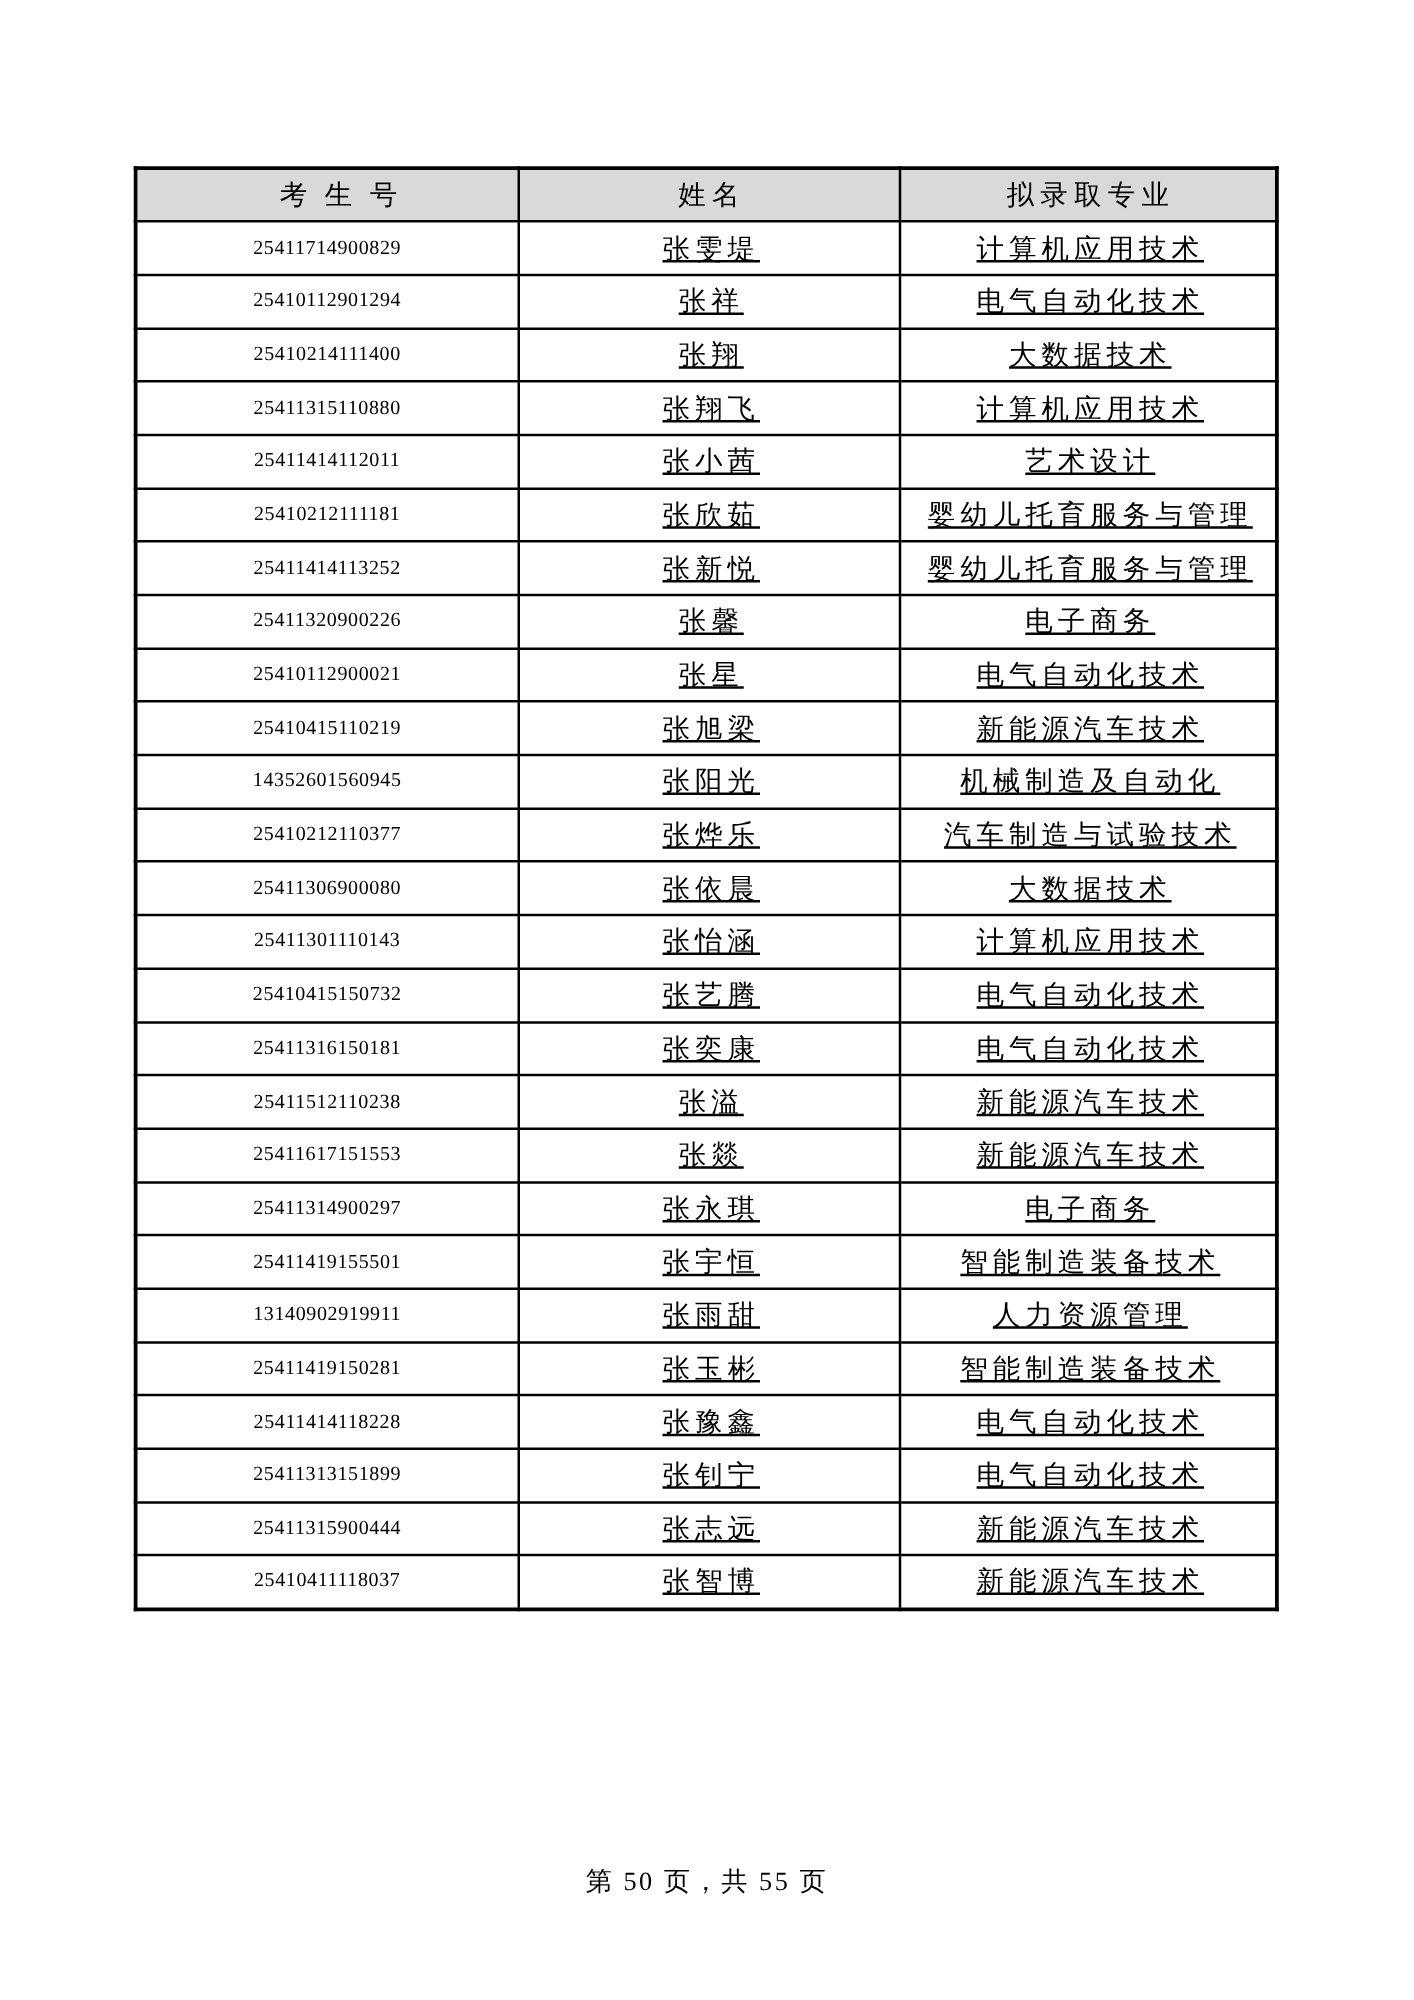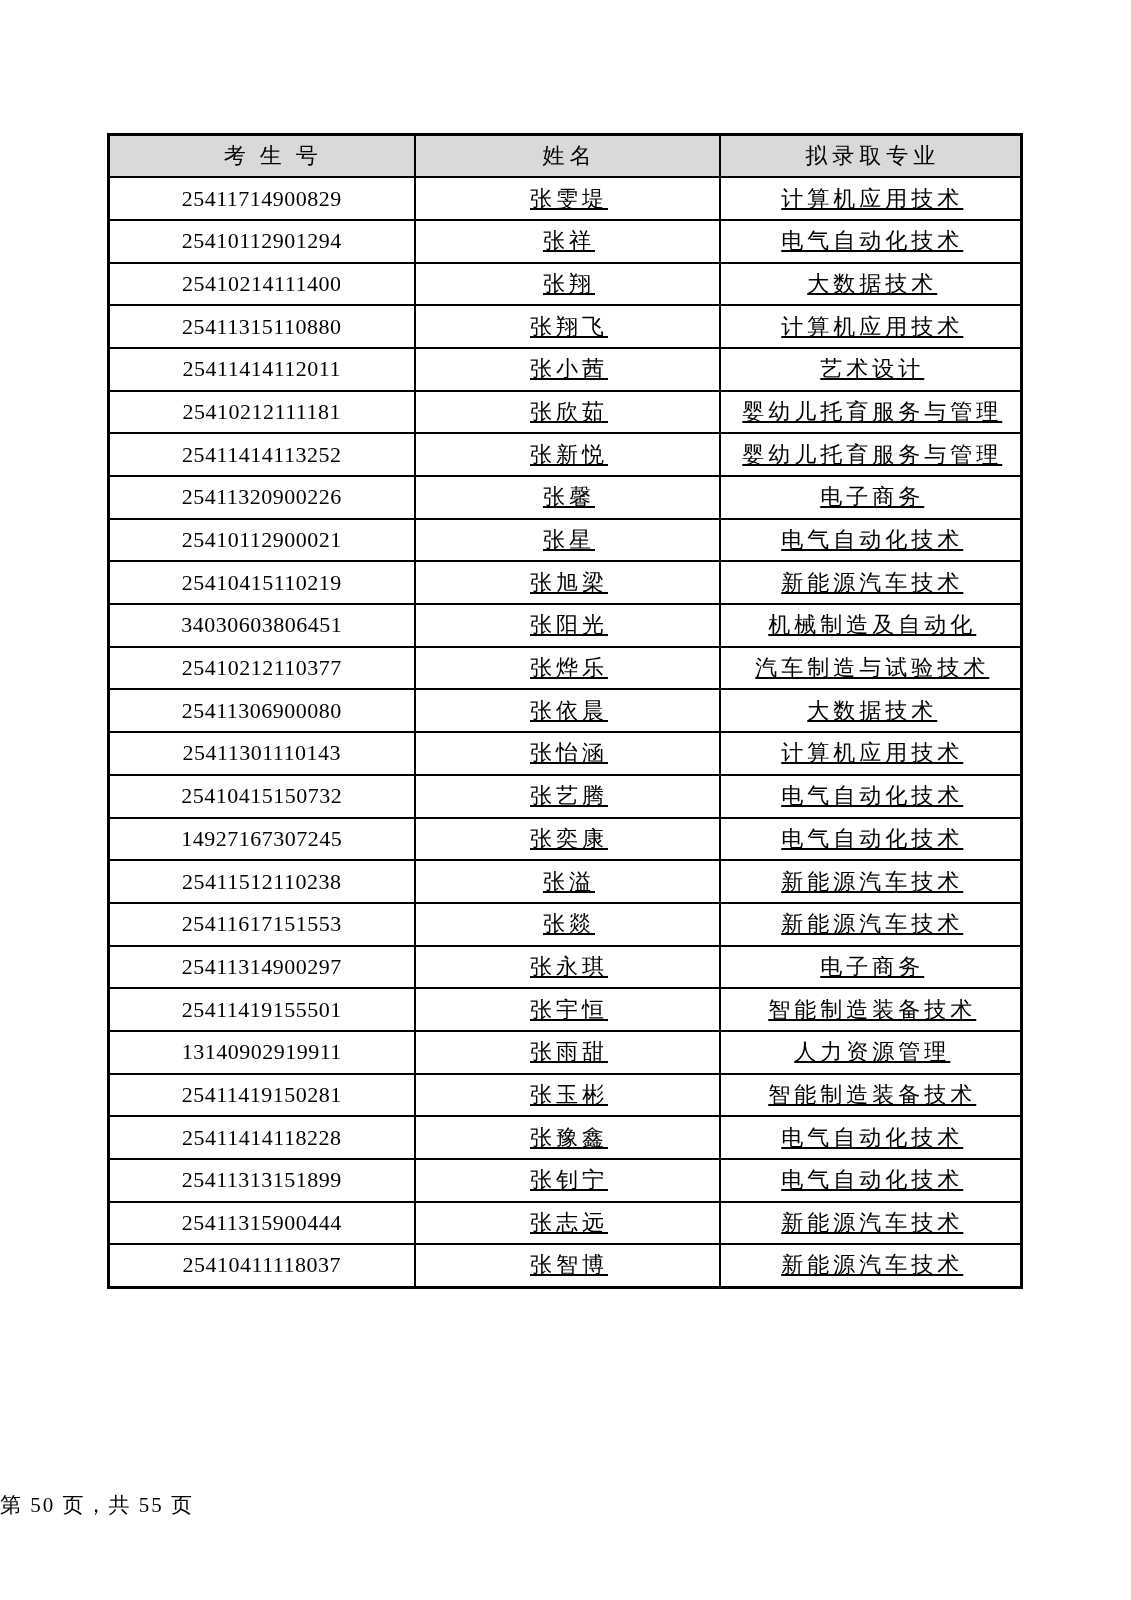--- a/index.html
+++ b/index.html
@@ -51,34 +51,35 @@
     font-size: 22px;
     letter-spacing: 5px;
     text-indent: 5px;
   }
   .doc-table thead th.wide-space {
     letter-spacing: 14px;
     text-indent: 14px;
     padding-left: 18px;
   }
   td.num {
-    font-size: 22px;
+    font-size: 16px;
     letter-spacing: 0.5px;
   }
   td.cn {
     font-size: 22px;
     letter-spacing: 4px;
     text-indent: 4px;
     text-decoration: underline;
   }
   .footer {
     position: absolute;
     left: 0;
     top: 1491px;
     width: 100%;
+    text-align: center;
     font-size: 21px;
     letter-spacing: 2px;
     color: var(--text-color);
   }
 </style>
 </head>
 <body>
 
 <div class="page">
 
@@ -140,21 +141,21 @@
           <td class="num">25410112900021</td>
           <td class="cn">张星</td>
           <td class="cn">电气自动化技术</td>
         </tr>
         <tr>
           <td class="num">25410415110219</td>
           <td class="cn">张旭梁</td>
           <td class="cn">新能源汽车技术</td>
         </tr>
         <tr>
-          <td class="num">34030603806451</td>
+          <td class="num">14352601560945</td>
           <td class="cn">张阳光</td>
           <td class="cn">机械制造及自动化</td>
         </tr>
         <tr>
           <td class="num">25410212110377</td>
           <td class="cn">张烨乐</td>
           <td class="cn">汽车制造与试验技术</td>
         </tr>
         <tr>
           <td class="num">25411306900080</td>
@@ -165,21 +166,21 @@
           <td class="num">25411301110143</td>
           <td class="cn">张怡涵</td>
           <td class="cn">计算机应用技术</td>
         </tr>
         <tr>
           <td class="num">25410415150732</td>
           <td class="cn">张艺腾</td>
           <td class="cn">电气自动化技术</td>
         </tr>
         <tr>
-          <td class="num">14927167307245</td>
+          <td class="num">25411316150181</td>
           <td class="cn">张奕康</td>
           <td class="cn">电气自动化技术</td>
         </tr>
         <tr>
           <td class="num">25411512110238</td>
           <td class="cn">张溢</td>
           <td class="cn">新能源汽车技术</td>
         </tr>
         <tr>
           <td class="num">25411617151553</td>

